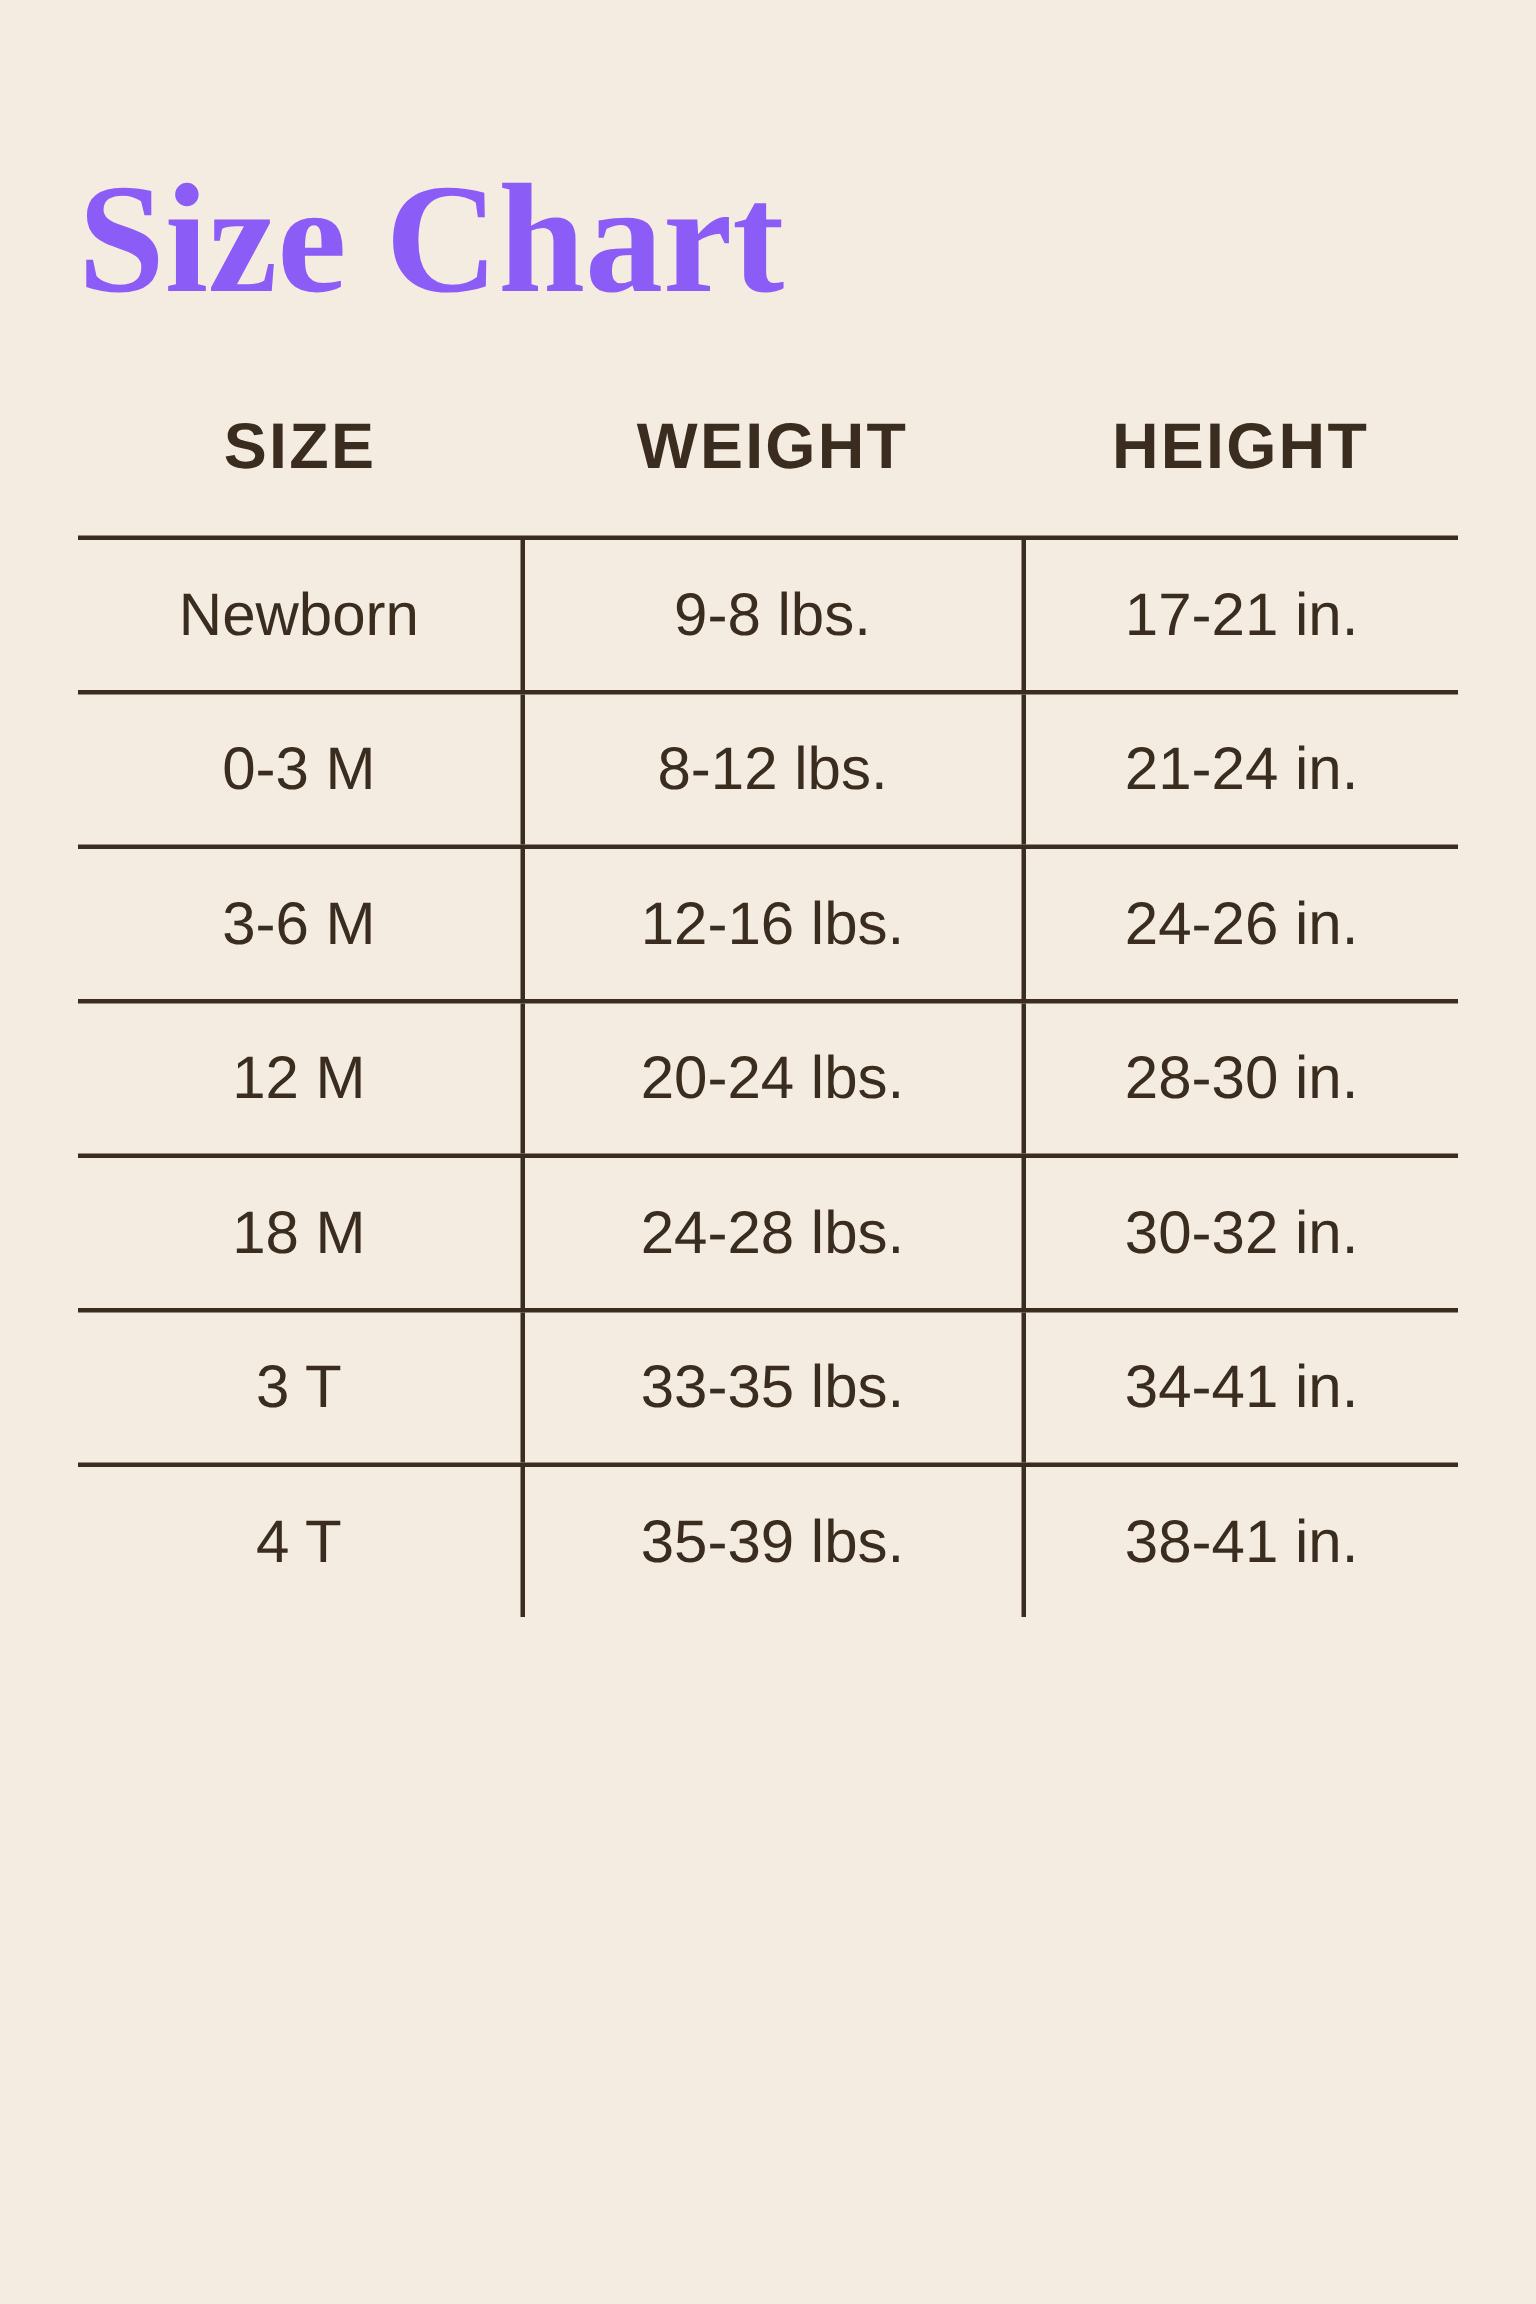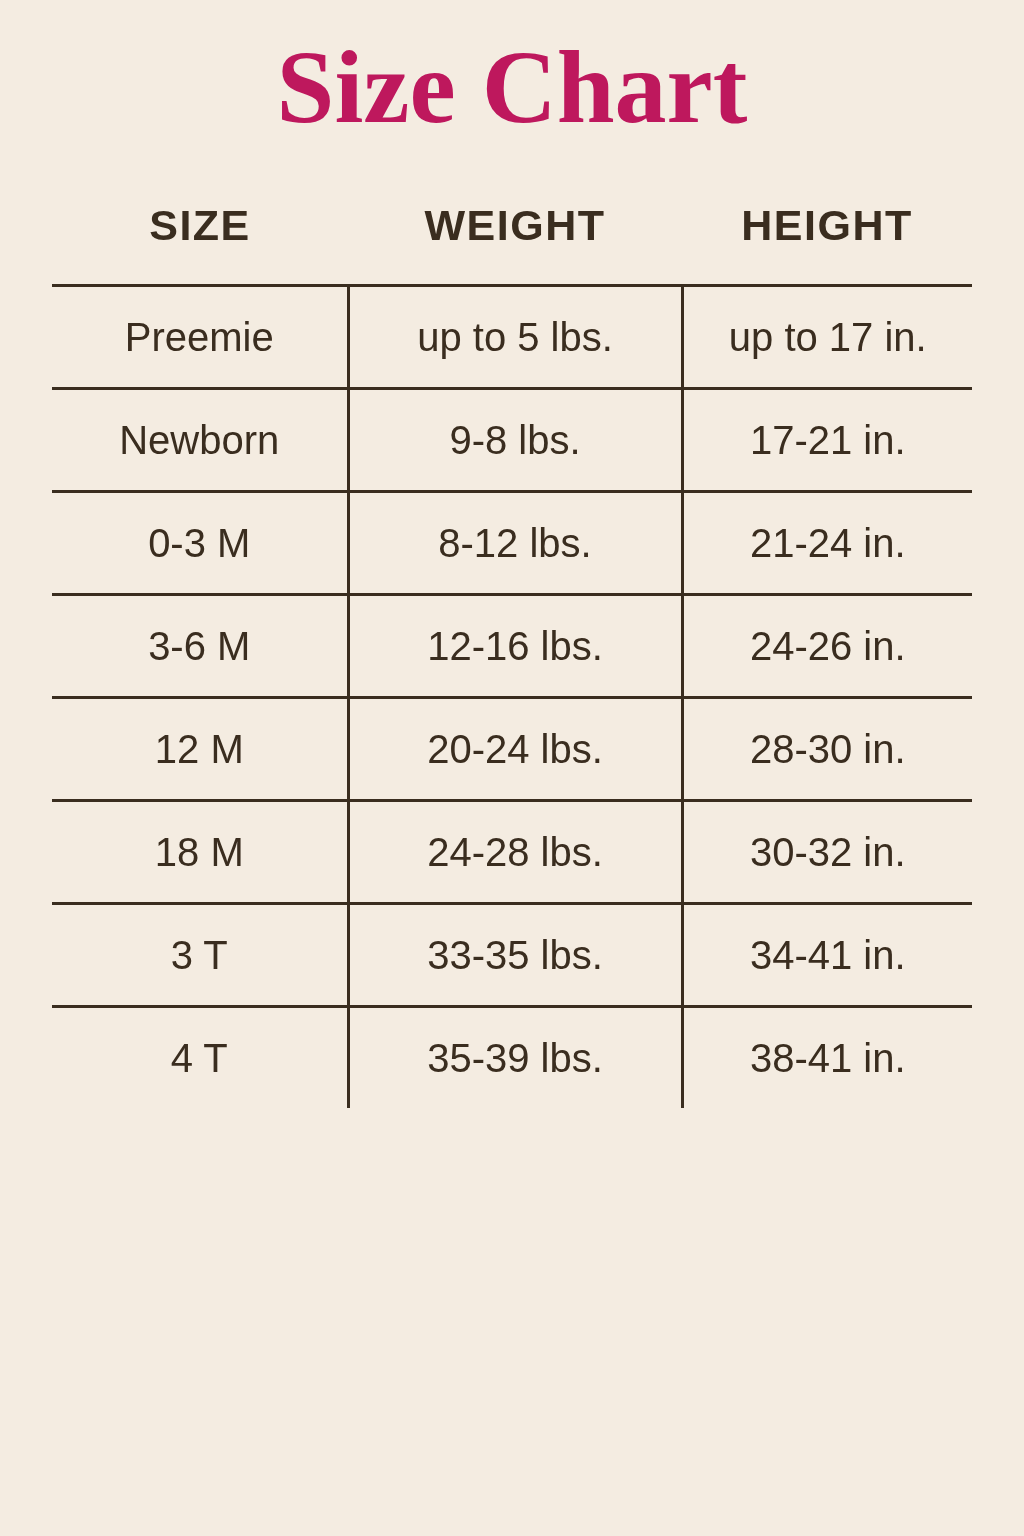--- a/index.html
+++ b/index.html
@@ -19,24 +19,23 @@
     height: 1536px;
     position: relative;
     box-sizing: border-box;
     padding: 0 52px;
   }
   .title {
     font-family: "Liberation Serif", serif;
     font-weight: bold;
     font-size: 104px;
     line-height: 1;
-    text-align: center;
     letter-spacing: 0px;
-    color: #be185d;
-    padding-top: 35px;
+    color: #8b5cf6;
+    padding-top: 108px;
   }
   table.size-table {
     width: 920px;
     margin: 12px auto;
     border-collapse: collapse;
     table-layout: fixed;
     margin-top: 62px;
   }
   table.size-table col.c1 { width: 296px; }
   table.size-table col.c2 { width: 334px; }
@@ -84,25 +83,20 @@
     </colgroup>
     <thead>
       <tr>
         <th>SIZE</th>
         <th class="col-sep-left">WEIGHT</th>
         <th class="col-sep-left">HEIGHT</th>
       </tr>
     </thead>
     <tbody>
       <tr>
-        <td>Preemie</td>
-        <td class="col-sep-left">up to 5 lbs.</td>
-        <td class="col-sep-left">up to 17 in.</td>
-      </tr>
-      <tr>
         <td>Newborn</td>
         <td class="col-sep-left">9-8 lbs.</td>
         <td class="col-sep-left">17-21 in.</td>
       </tr>
       <tr>
         <td>0-3 M</td>
         <td class="col-sep-left">8-12 lbs.</td>
         <td class="col-sep-left">21-24 in.</td>
       </tr>
       <tr>

